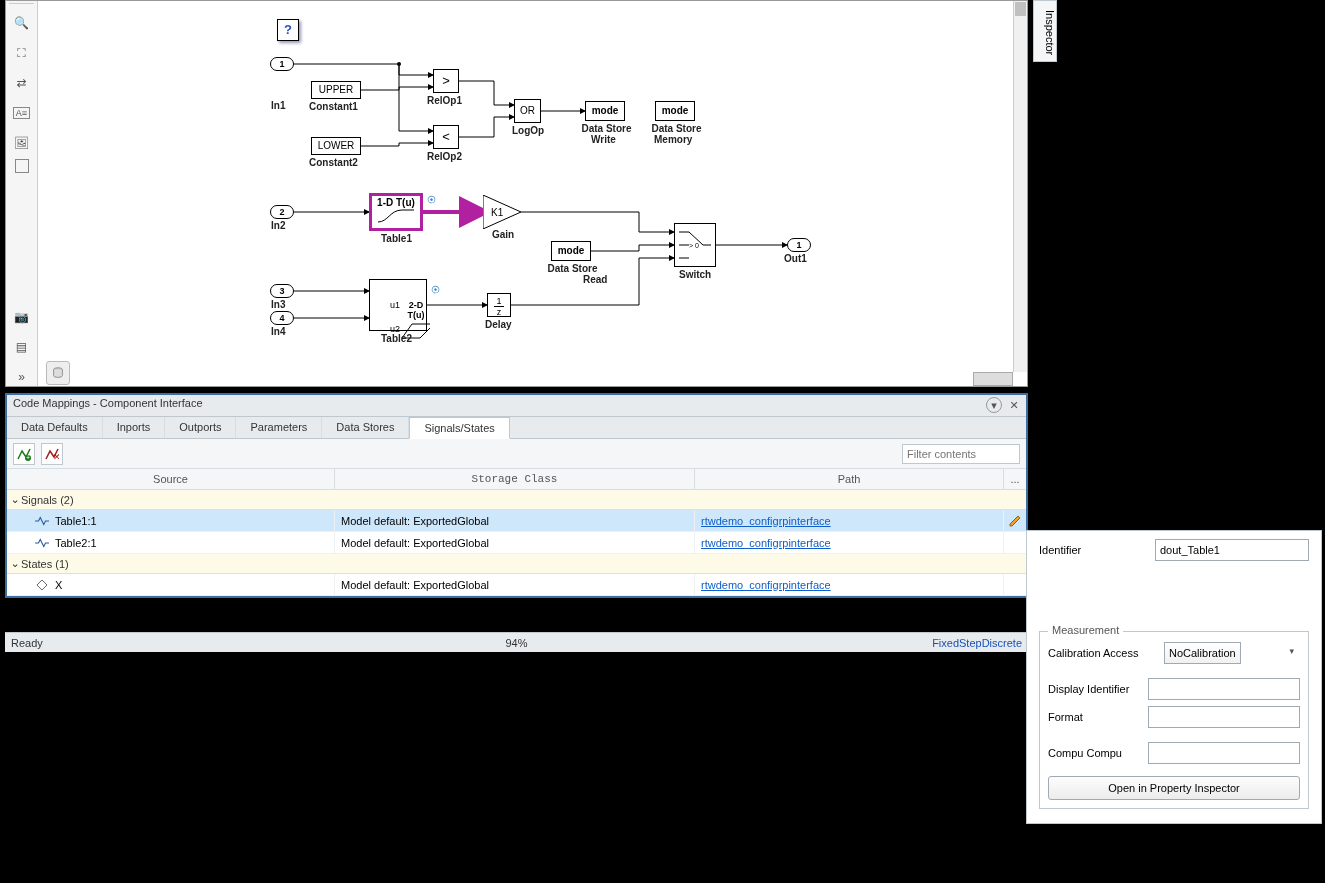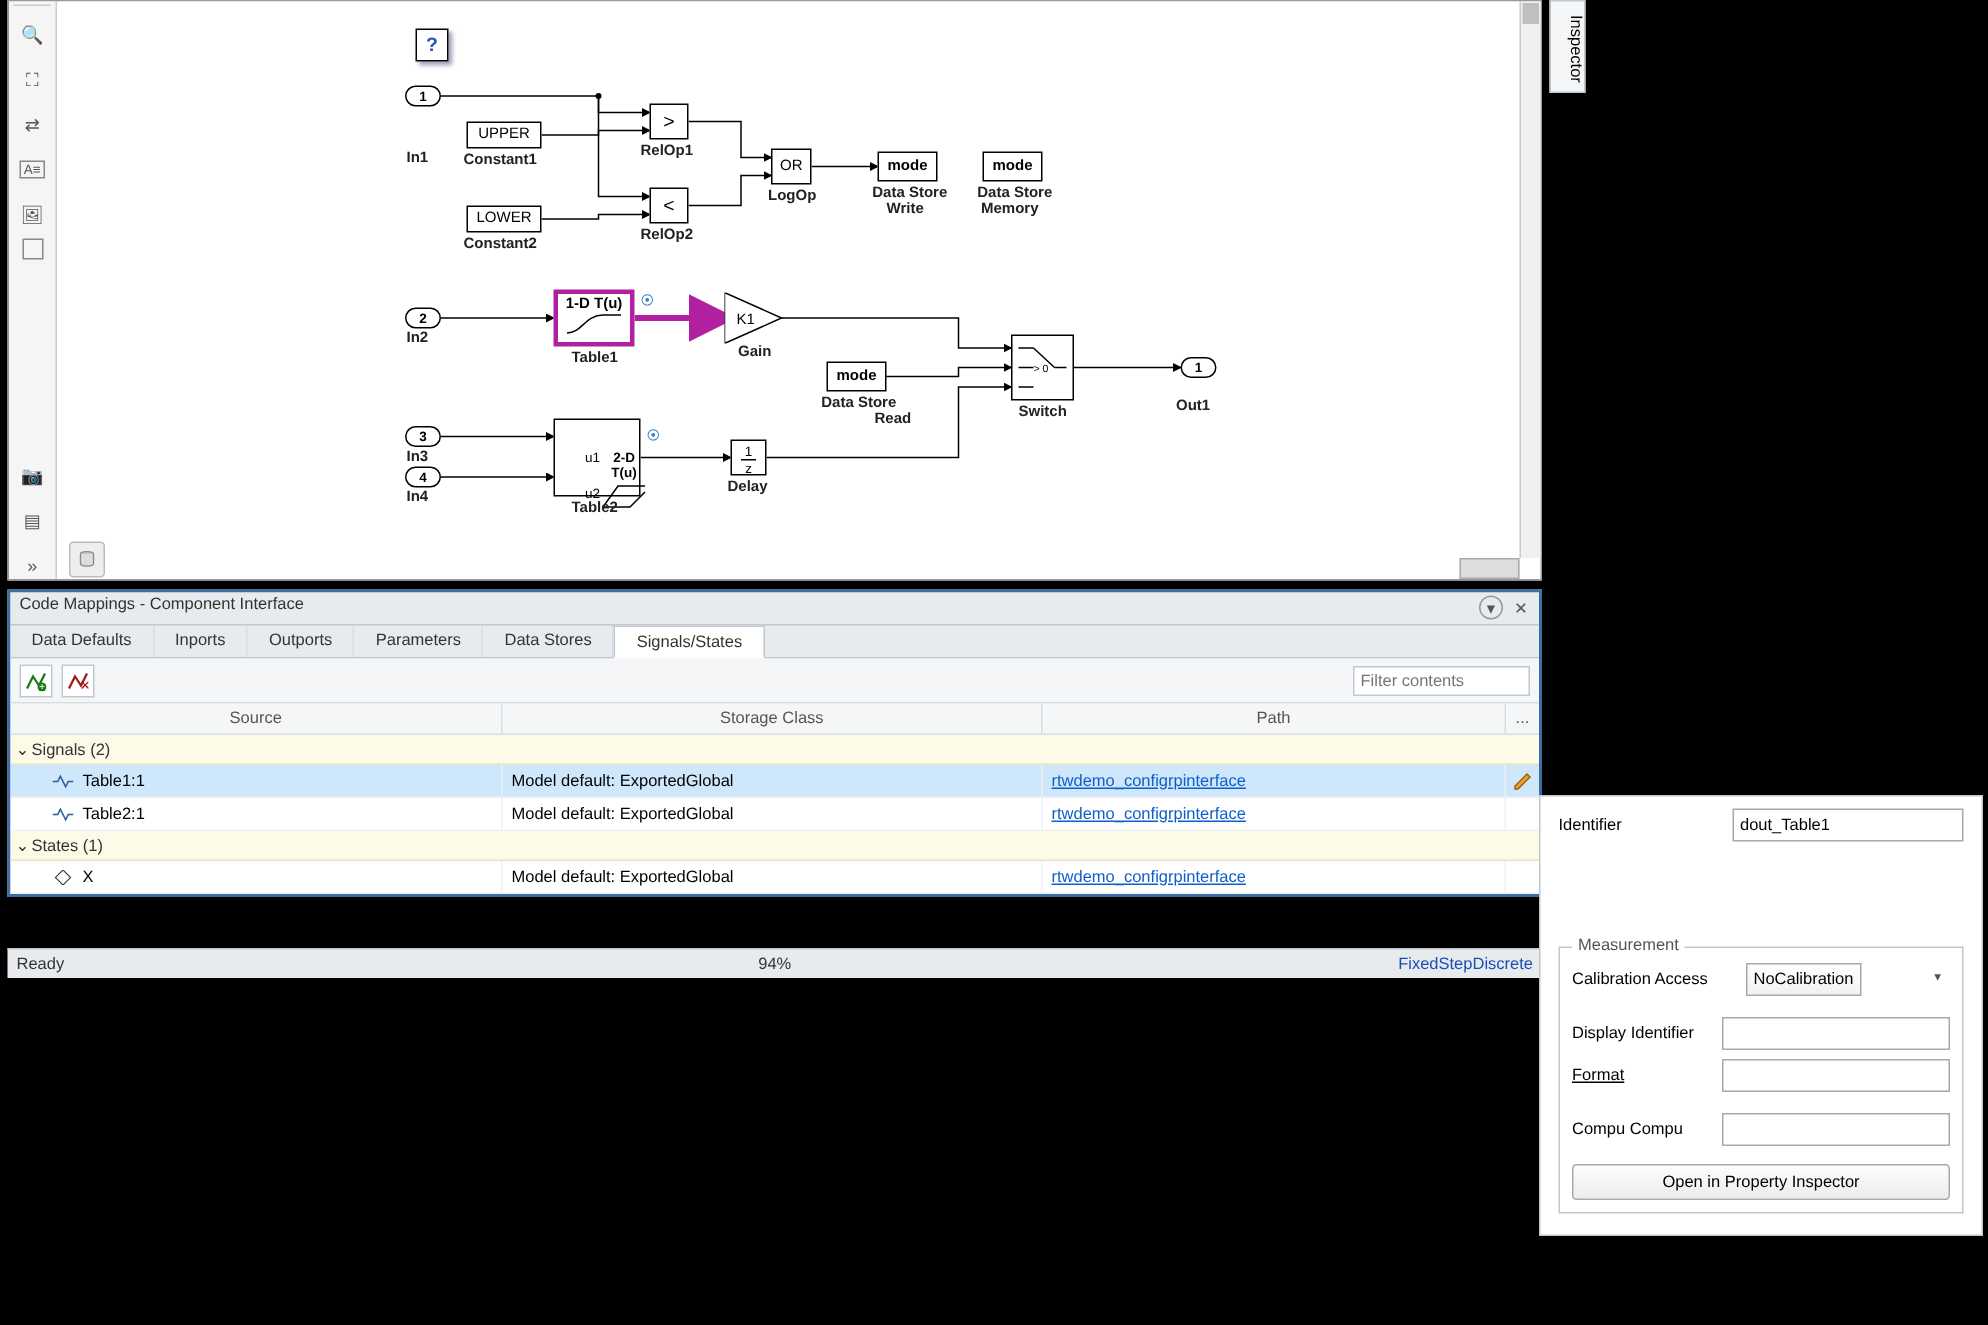--- a/index.html
+++ b/index.html
@@ -32,21 +32,21 @@
 .map-title .ctrls { position:absolute; right:4px; top:2px; display:flex; gap:4px; }
 .map-title .ctrls span { width:16px; height:16px; display:inline-flex; align-items:center; justify-content:center; cursor:pointer; color:#555; border-radius:8px; }
 .map-tabs { display:flex; background:#e8ebee; border-bottom:1px solid #bfc7cf; }
 .map-tab { padding:4px 14px; font-size:11px; color:#333; border-right:1px solid #d6dde3; cursor:pointer;text-align:center; }
 .map-tab.active { background:#fff; border:1px solid #bfc7cf; border-bottom:1px solid #fff; margin-bottom:-1px; }
 .map-toolbar { height:30px; background:#f4f6f8; border-bottom:1px solid #d6dde3; display:flex; align-items:center; padding:0 6px; gap:6px; }
 .map-toolbar .btn { width:22px; height:22px; border:1px solid #bfc7cf; background:#fff; display:flex; align-items:center; justify-content:center; cursor:pointer; font-size:11px; }
 .map-filter { margin-left:auto; width:118px; height:20px; border:1px solid #bfc7cf; background:#fff; font-size:11px; padding:0 4px; color:#888; }
 .map-headers { display:flex; background:#f4f6f8; border-bottom:1px solid #d6dde3; font-size:11px; color:#555; }
 .map-h1 { width:328px; text-align:center; padding:4px 0; border-right:1px solid #d6dde3; }
-.map-h2 { width:360px; text-align:center; padding:4px 0; border-right:1px solid #d6dde3; }
+.map-h2 { width:360px; text-align:center; padding:4px 0; border-right:1px solid #d6dde3;font-family:Liberation Mono, monospace; }
 .map-h3 { flex:1; text-align:center; padding:4px 0; border-right:1px solid #d6dde3; }
 .map-h4 { width:22px; text-align:center; padding:4px 0; }
 .grp-row { background:#fdfae7; border-bottom:1px solid #e6e2c7; padding:3px 2px; font-size:11px; color:#333; display:flex; align-items:center; }
 .grp-row .tw { width:12px; text-align:center; cursor:pointer; }
 .data-row { display:flex; font-size:11px; border-bottom:1px solid #eef1f3; background:#fff; height:22px; align-items:center; }
 .data-row.sel { background:#cfe7fb; }
 .c1 { width:328px; padding-left:28px; display:flex; align-items:center; gap:6px; border-right:1px solid #eef1f3; height:100%; }
 .c2 { width:360px; padding-left:6px; border-right:1px solid #eef1f3; height:100%; display:flex; align-items:center; }
 .c3 { flex:1; padding-left:6px; color:#0f5ecb; text-decoration:underline; border-right:1px solid #eef1f3; height:100%; display:flex; align-items:center; cursor:pointer; }
 .c4 { width:22px; height:100%; display:flex; align-items:center; justify-content:center; }
@@ -142,21 +142,21 @@
 
     <div class="port" style="left:231px;top:56px;">1</div>
     <div class="lbl" style="left:232px;top:71px;margin-top:28px;">In1</div>
     <div class="port" style="left:231px;top:204px;">2</div>
     <div class="lbl" style="left:232px;top:219px;">In2</div>
     <div class="port" style="left:231px;top:283px;">3</div>
     <div class="lbl" style="left:232px;top:298px;">In3</div>
     <div class="port" style="left:231px;top:310px;">4</div>
     <div class="lbl" style="left:232px;top:325px;">In4</div>
     <div class="port" style="left:748px;top:237px;">1</div>
-    <div class="lbl" style="left:745px;top:264px;">Out1</div>
+    <div class="lbl" style="left:745px;top:252px;">Out1</div>
 
     <div class="blk" style="left:272px;top:80px;width:50px;height:18px;line-height:16px;">UPPER</div>
     <div class="lbl" style="left:270px;top:100px;">Constant1</div>
     <div class="blk" style="left:272px;top:136px;width:50px;height:18px;line-height:16px;">LOWER</div>
     <div class="lbl" style="left:270px;top:156px;">Constant2</div>
 
     <div class="blk" style="left:394px;top:68px;width:26px;height:24px;font-size:13px;line-height:22px;">&gt;</div>
     <div class="lbl" style="left:388px;top:94px;">RelOp1</div>
     <div class="blk" style="left:394px;top:124px;width:26px;height:24px;font-size:13px;line-height:22px;">&lt;</div>
     <div class="lbl" style="left:388px;top:150px;">RelOp2</div>
@@ -340,21 +340,21 @@
   <div class="fieldset">
     <span class="legend">Measurement</span>
     <div class="prow">
       <label>Calibration Access</label>
       <div class="sel-wrap"><select><option>NoCalibration</option></select></div>
     </div>
     <div class="prow" style="margin-top:14px;">
       <label>Display Identifier</label>
       <input style="">
     </div>
-    <div class="prow" style="margin-top:0;text-decoration:underline;">
+    <div class="prow" style="margin-top:0;">
       <label>Format</label>
       <input style="">
     </div>
     <div class="prow" style="margin-top:14px;">
       <label>Compu Compu</label>
       <input style="">
     </div>
     <button class="open-btn">Open in Property Inspector</button>
   </div>
 </div>

